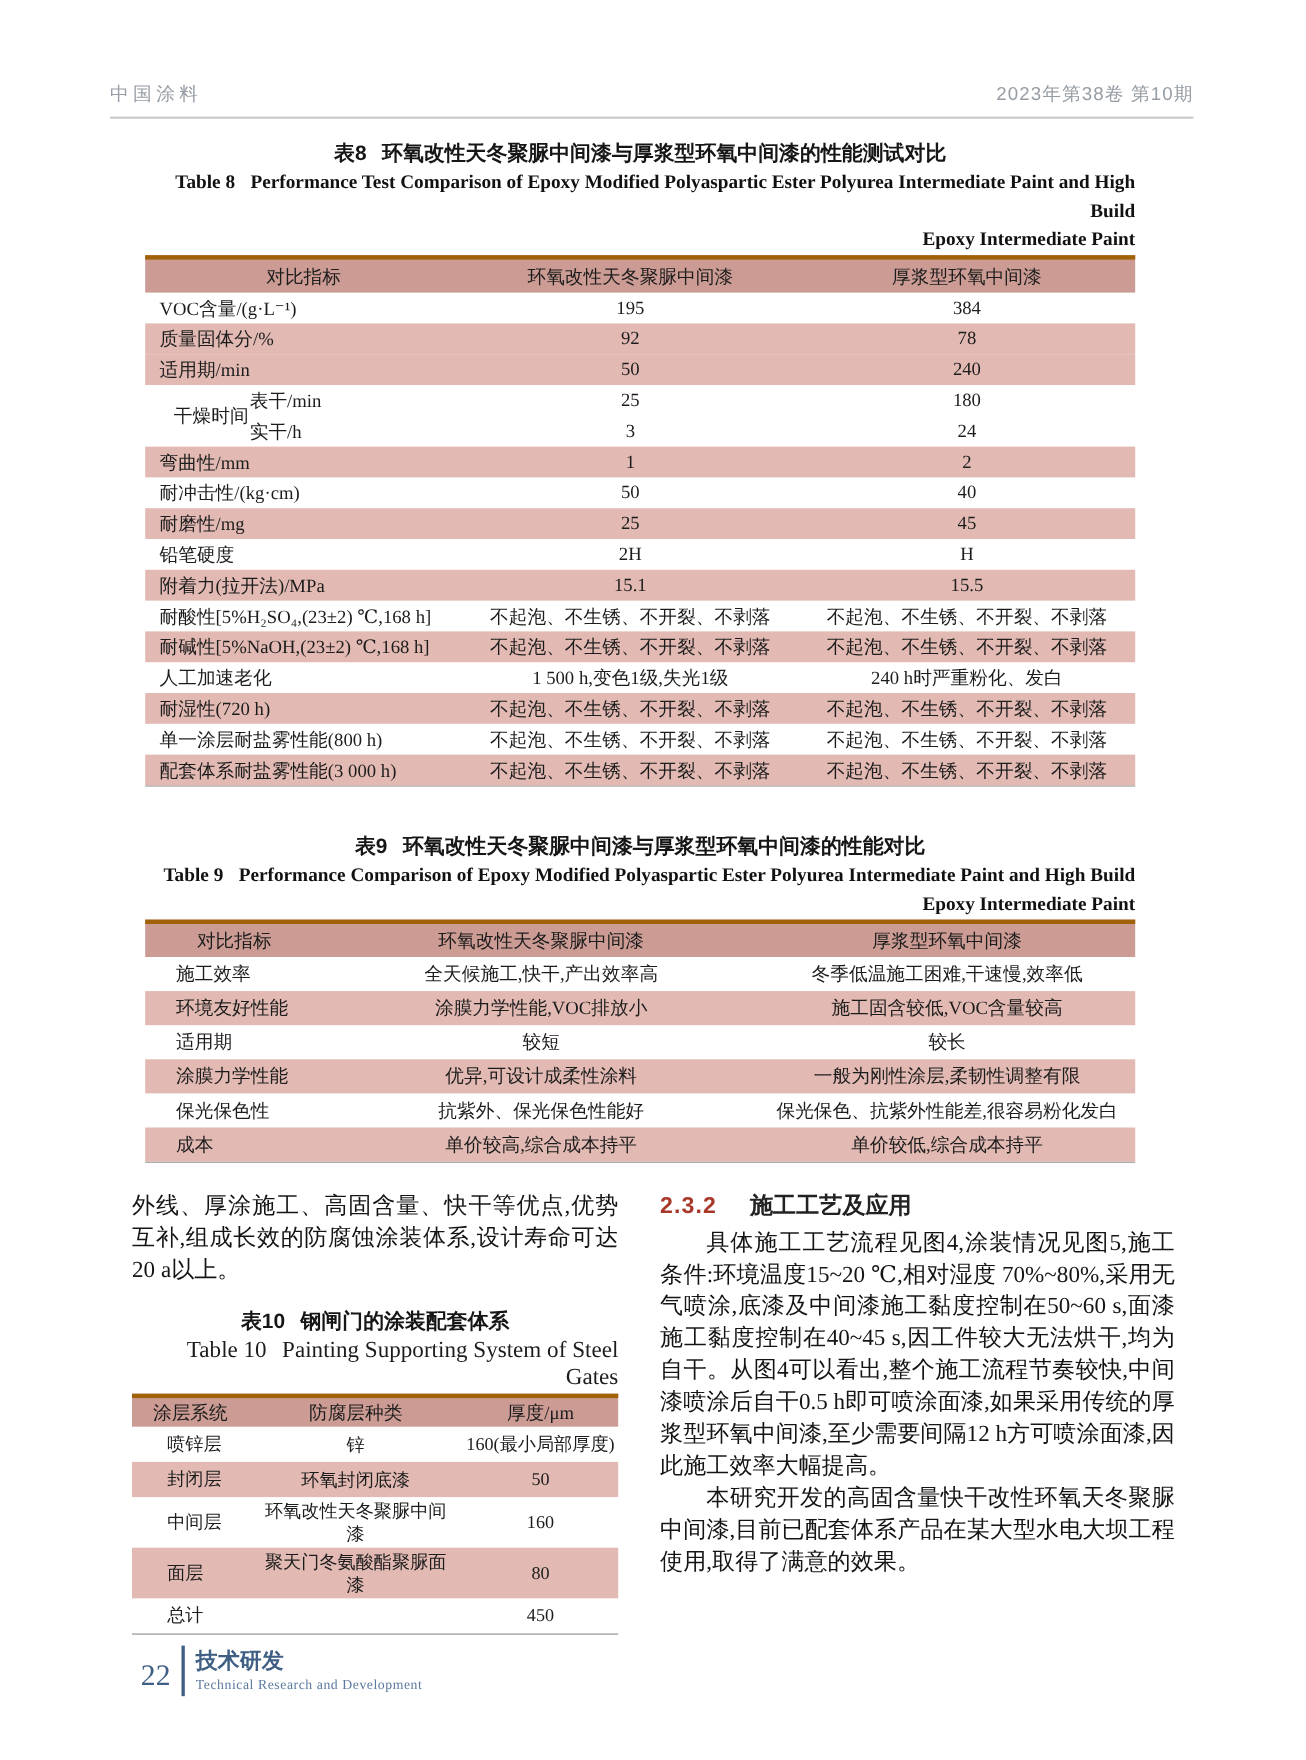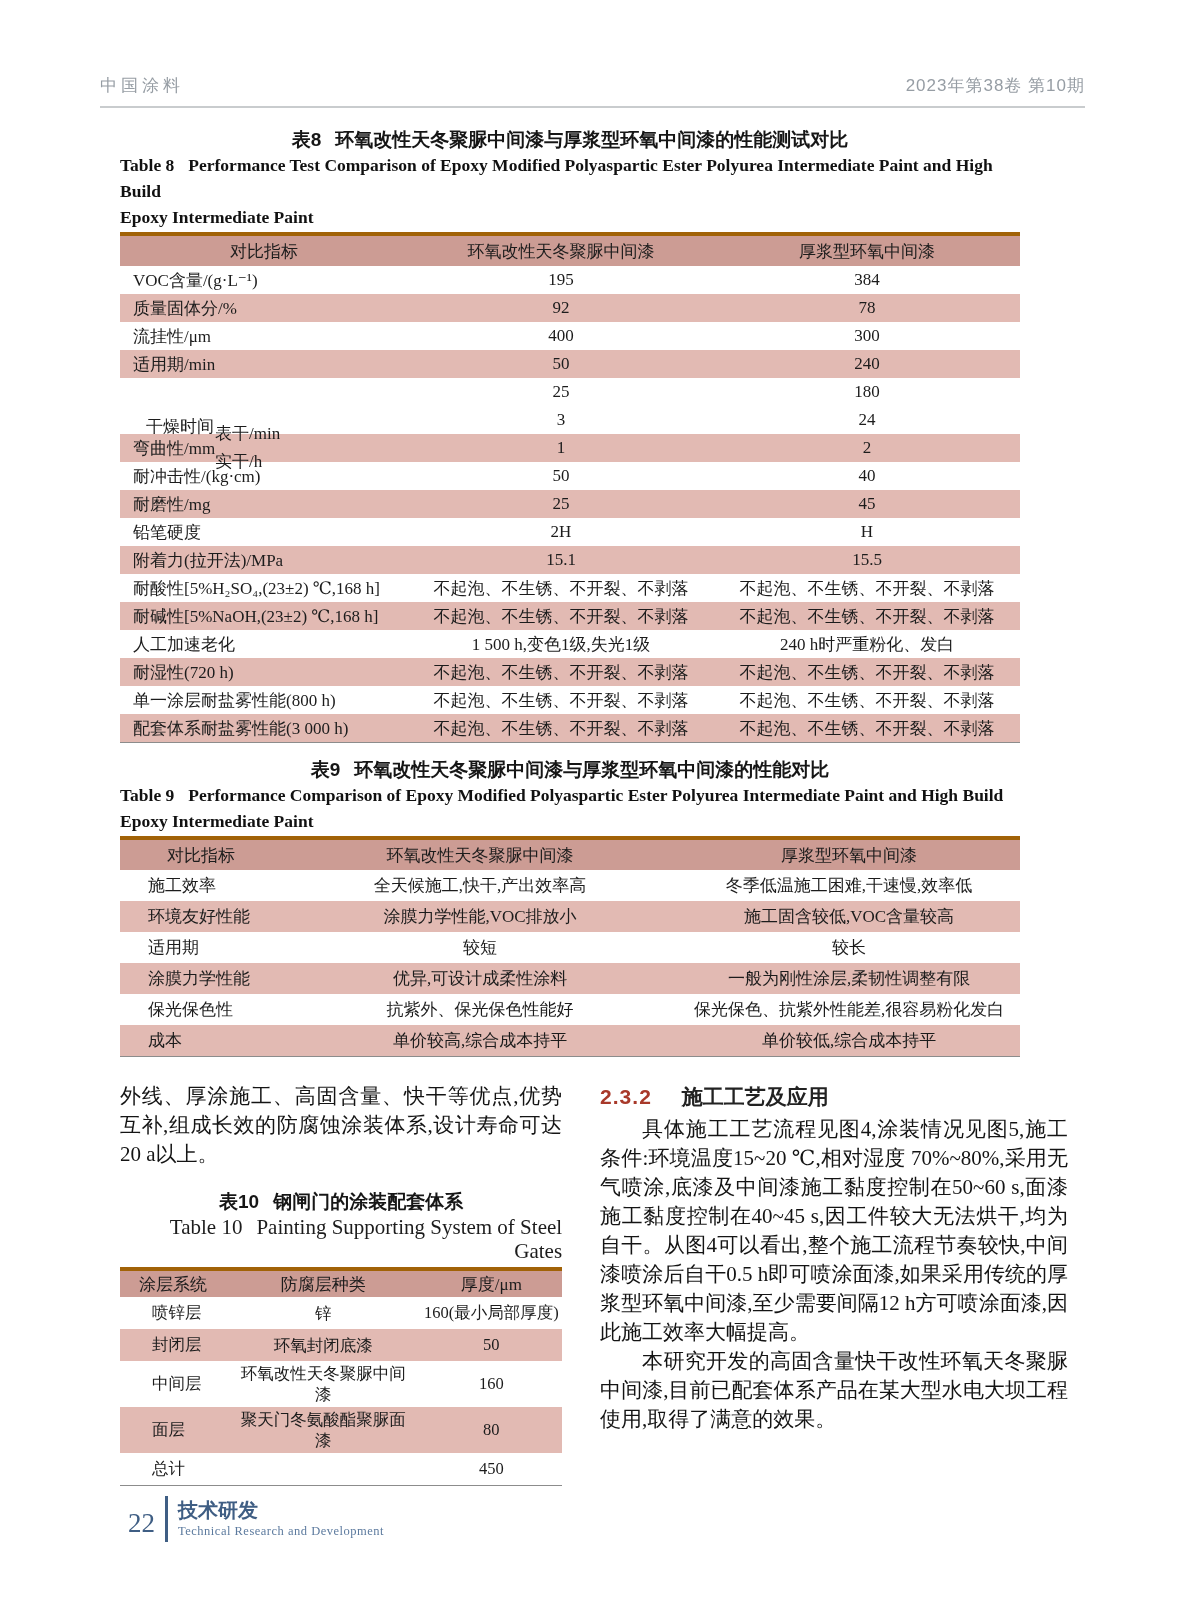--- a/index.html
+++ b/index.html
@@ -13,45 +13,45 @@
   *{margin:0;padding:0;box-sizing:border-box;}
   body{background:#e9e9e9;font-family:"Liberation Serif","DejaVu Serif",serif;color:var(--ink);}
   .page{position:relative;width:1187px;height:1600px;background:#ffffff;margin:0 auto;overflow:hidden;}
 
   
   .pageheader{position:absolute;top:74px;left:100px;width:985px;display:flex;justify-content:space-between;align-items:center;padding-bottom:9px;border-bottom:2px solid #c9ccce;}
   .journal{font-family:"Liberation Sans","DejaVu Sans",sans-serif;font-size:17px;color:var(--hdrgray);letter-spacing:4px;}
   .issue{font-family:"Liberation Sans","DejaVu Sans",sans-serif;font-size:17px;color:var(--hdrgray);letter-spacing:1px;}
 
   
-  .tblock{position:absolute;left:120px;width:900px;}
+  .tblock{position:absolute;left:132px;width:900px;}
   .t8block{top:128px;}
   .t9block{top:758px;}
   .tbl-title-zh{text-align:center;font-family:"Liberation Sans","DejaVu Sans",sans-serif;font-weight:bold;font-size:19px;line-height:24px;color:#161616;}
-  .tbl-title-en{text-align:left;font-weight:bold;font-size:17.5px;line-height:26px;color:#111;}
+  .tbl-title-en{text-align:right;font-weight:bold;font-size:17.5px;line-height:26px;color:#111;}
   .tlt-gap{margin-left:14px;}
 
   
   .ptable{width:100%;margin-top:2px;border-bottom:1.5px solid #8c8c8c;font-size:17px;}
   .trow{display:grid;align-items:center;text-align:center;}
   .trow.shade{background:var(--pink);}
   .thead{background:var(--salmon);border-top:4px solid #a16207;font-size:17px;}
   .hc{white-space:nowrap;}
   .c0{text-align:left;white-space:nowrap;}
   .c1,.c2{white-space:nowrap;}
 
   
   .t8 .trow{grid-template-columns:32% 34% 34%;height:28px;}
   .t8 .thead{height:34px;}
   .t8 .c0{padding-left:13px;}
   .t8 .thead .c0{text-align:center;padding-left:0;}
   .t8 .grouprow{height:56px;}
   .groupc0{display:flex;align-items:center;height:100%;}
   .grouplabel{flex:0 0 82px;padding-left:13px;white-space:nowrap;}
-  .substack{flex:1;margin-top:41px;}
+  .substack{flex:1;}
   .substack .subcell{height:28px;display:flex;align-items:center;justify-content:flex-start;white-space:nowrap;}
   .substackv{height:100%;}
   .substackv .subcell{height:28px;display:flex;align-items:center;justify-content:center;white-space:nowrap;}
 
   
   .t9 .trow{grid-template-columns:18% 44% 38%;height:31px;}
   .t9 .thead{height:34px;}
   .t9 .c0{padding-left:28px;}
   .t9 .thead .c0{text-align:center;padding-left:0;}
 
@@ -113,25 +113,20 @@
         <div class="trow">
           <div class="c0">VOC含量/(g·L⁻¹)</div>
           <div class="c1">195</div>
           <div class="c2">384</div>
         </div>
         <div class="trow shade">
           <div class="c0">质量固体分/%</div>
           <div class="c1">92</div>
           <div class="c2">78</div>
         </div>
-        <div class="trow">
-          <div class="c0">流挂性/μm</div>
-          <div class="c1">400</div>
-          <div class="c2">300</div>
-        </div>
         <div class="trow shade">
           <div class="c0">适用期/min</div>
           <div class="c1">50</div>
           <div class="c2">240</div>
         </div>
         <div class="trow grouprow">
           <div class="c0 groupc0">
             <div class="grouplabel">干燥时间</div>
             <div class="substack">
               <div class="subcell">表干/min</div>

